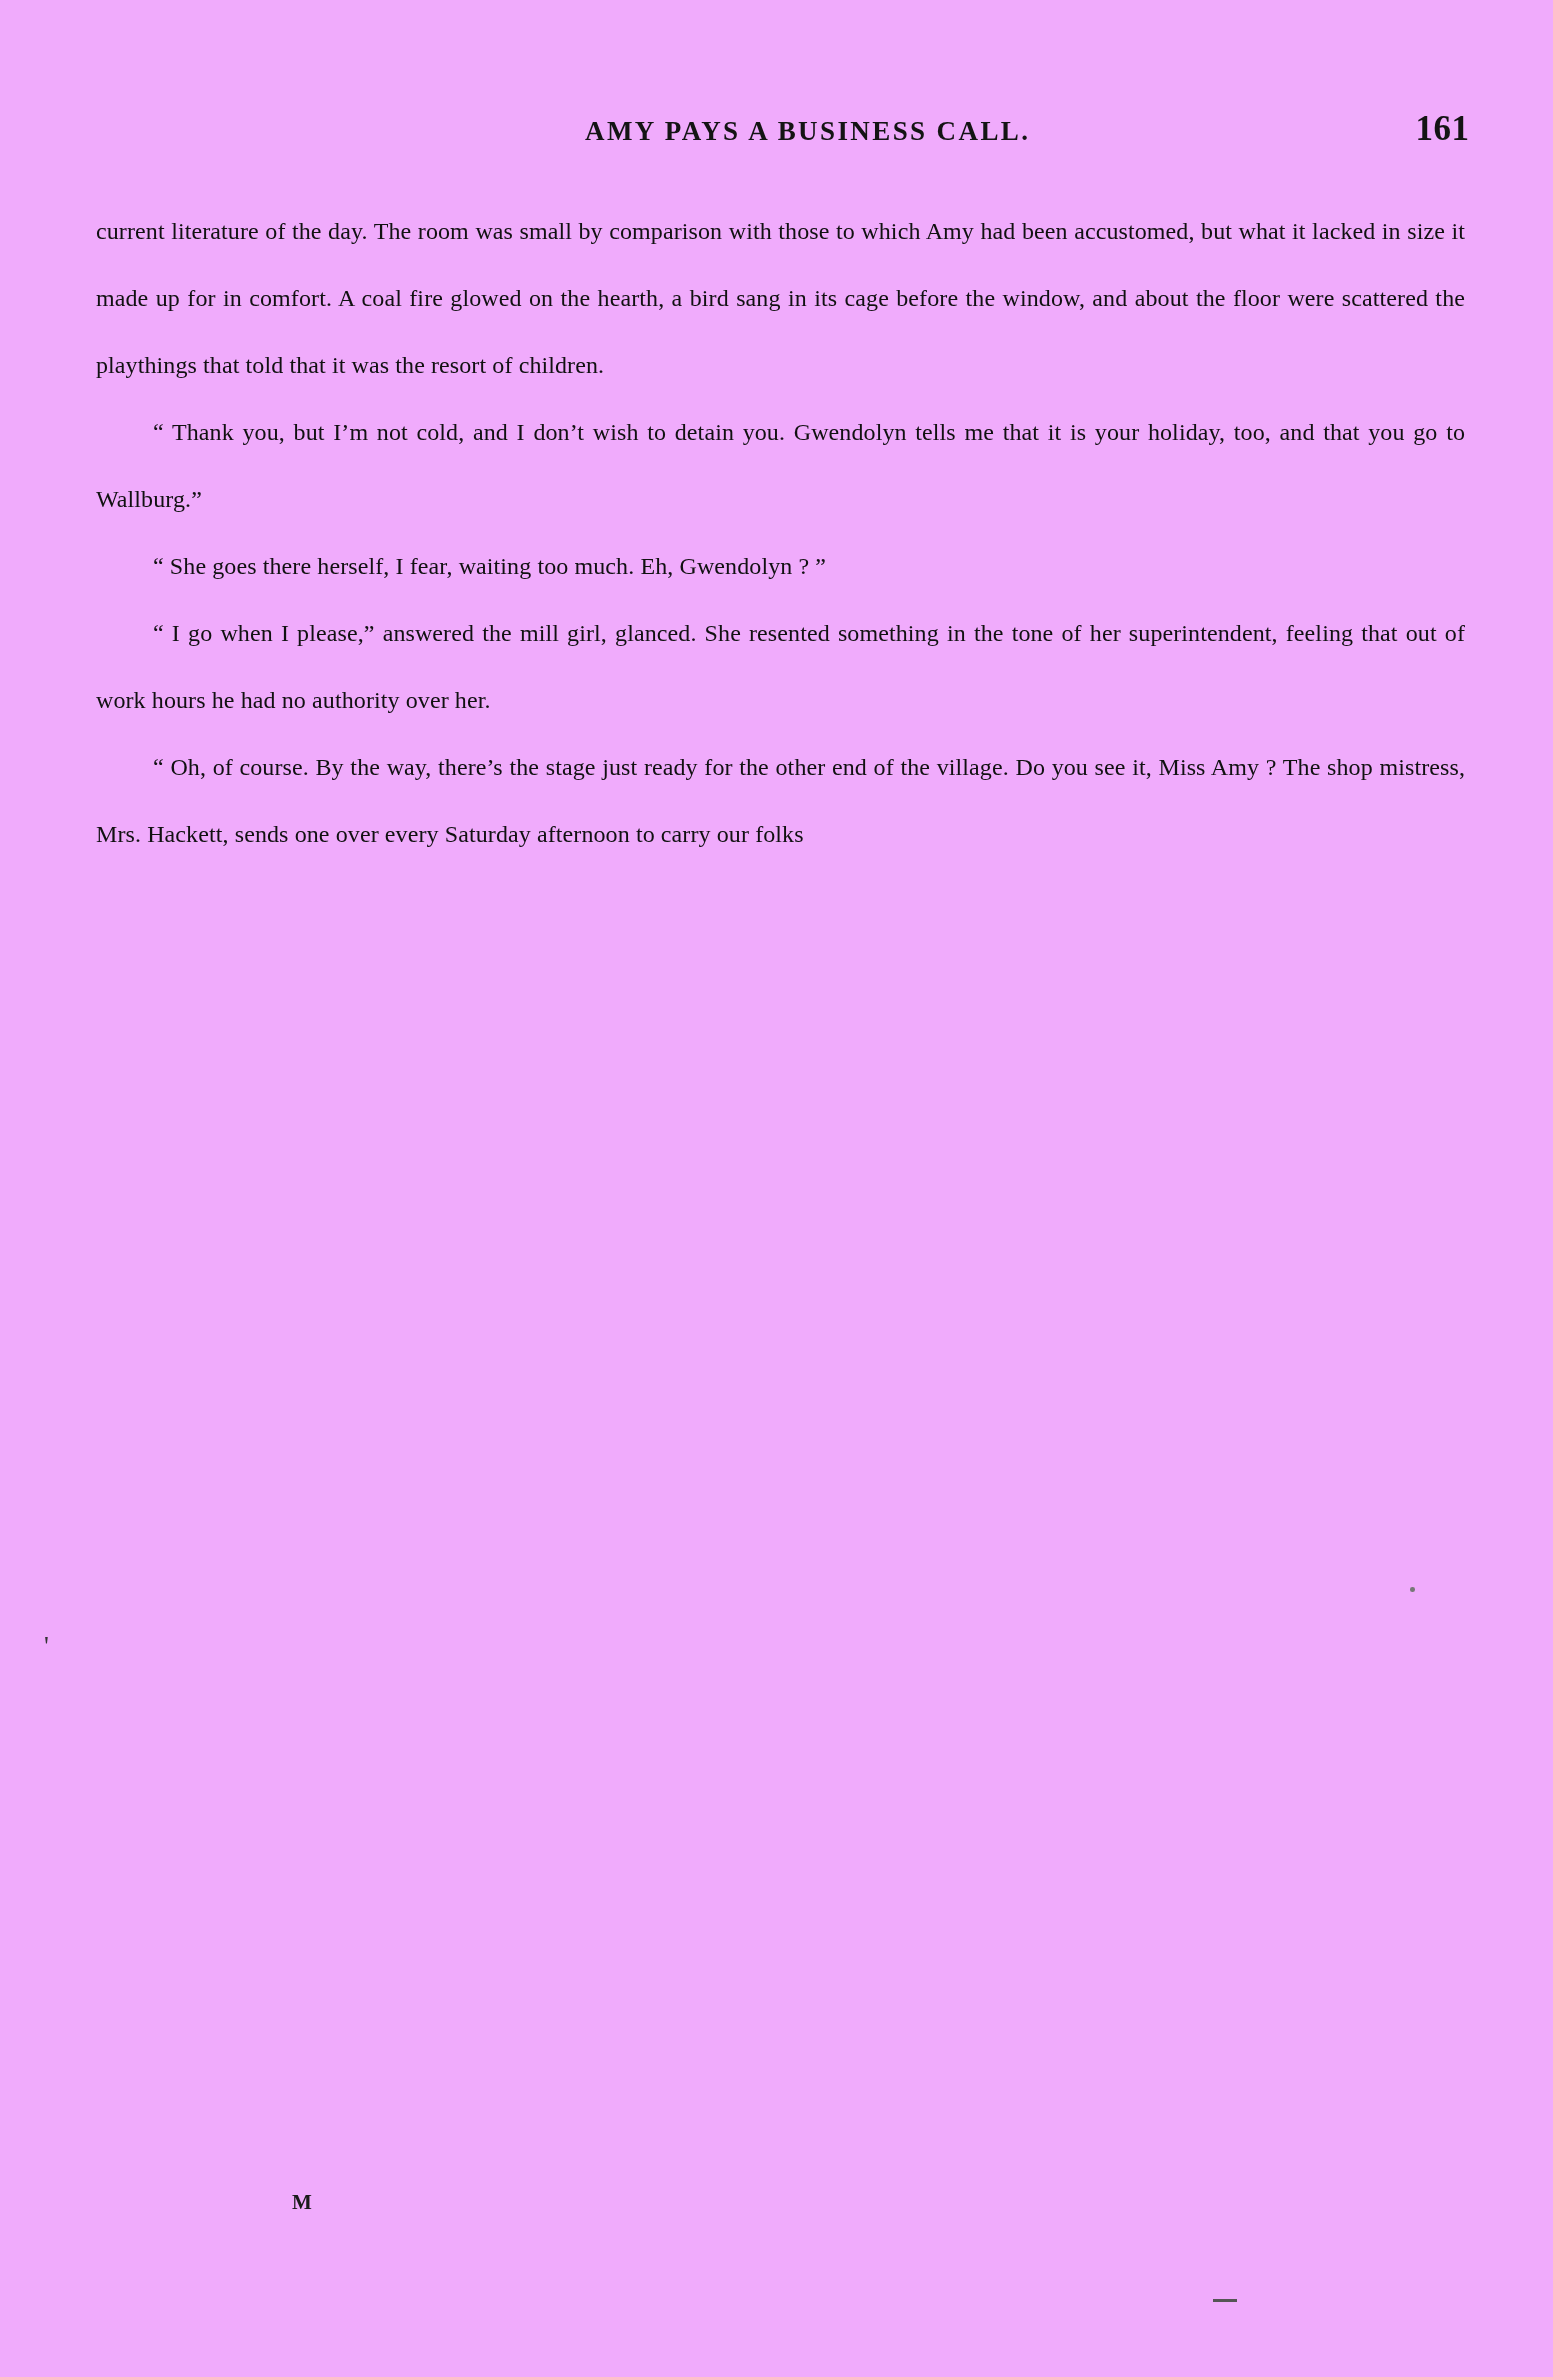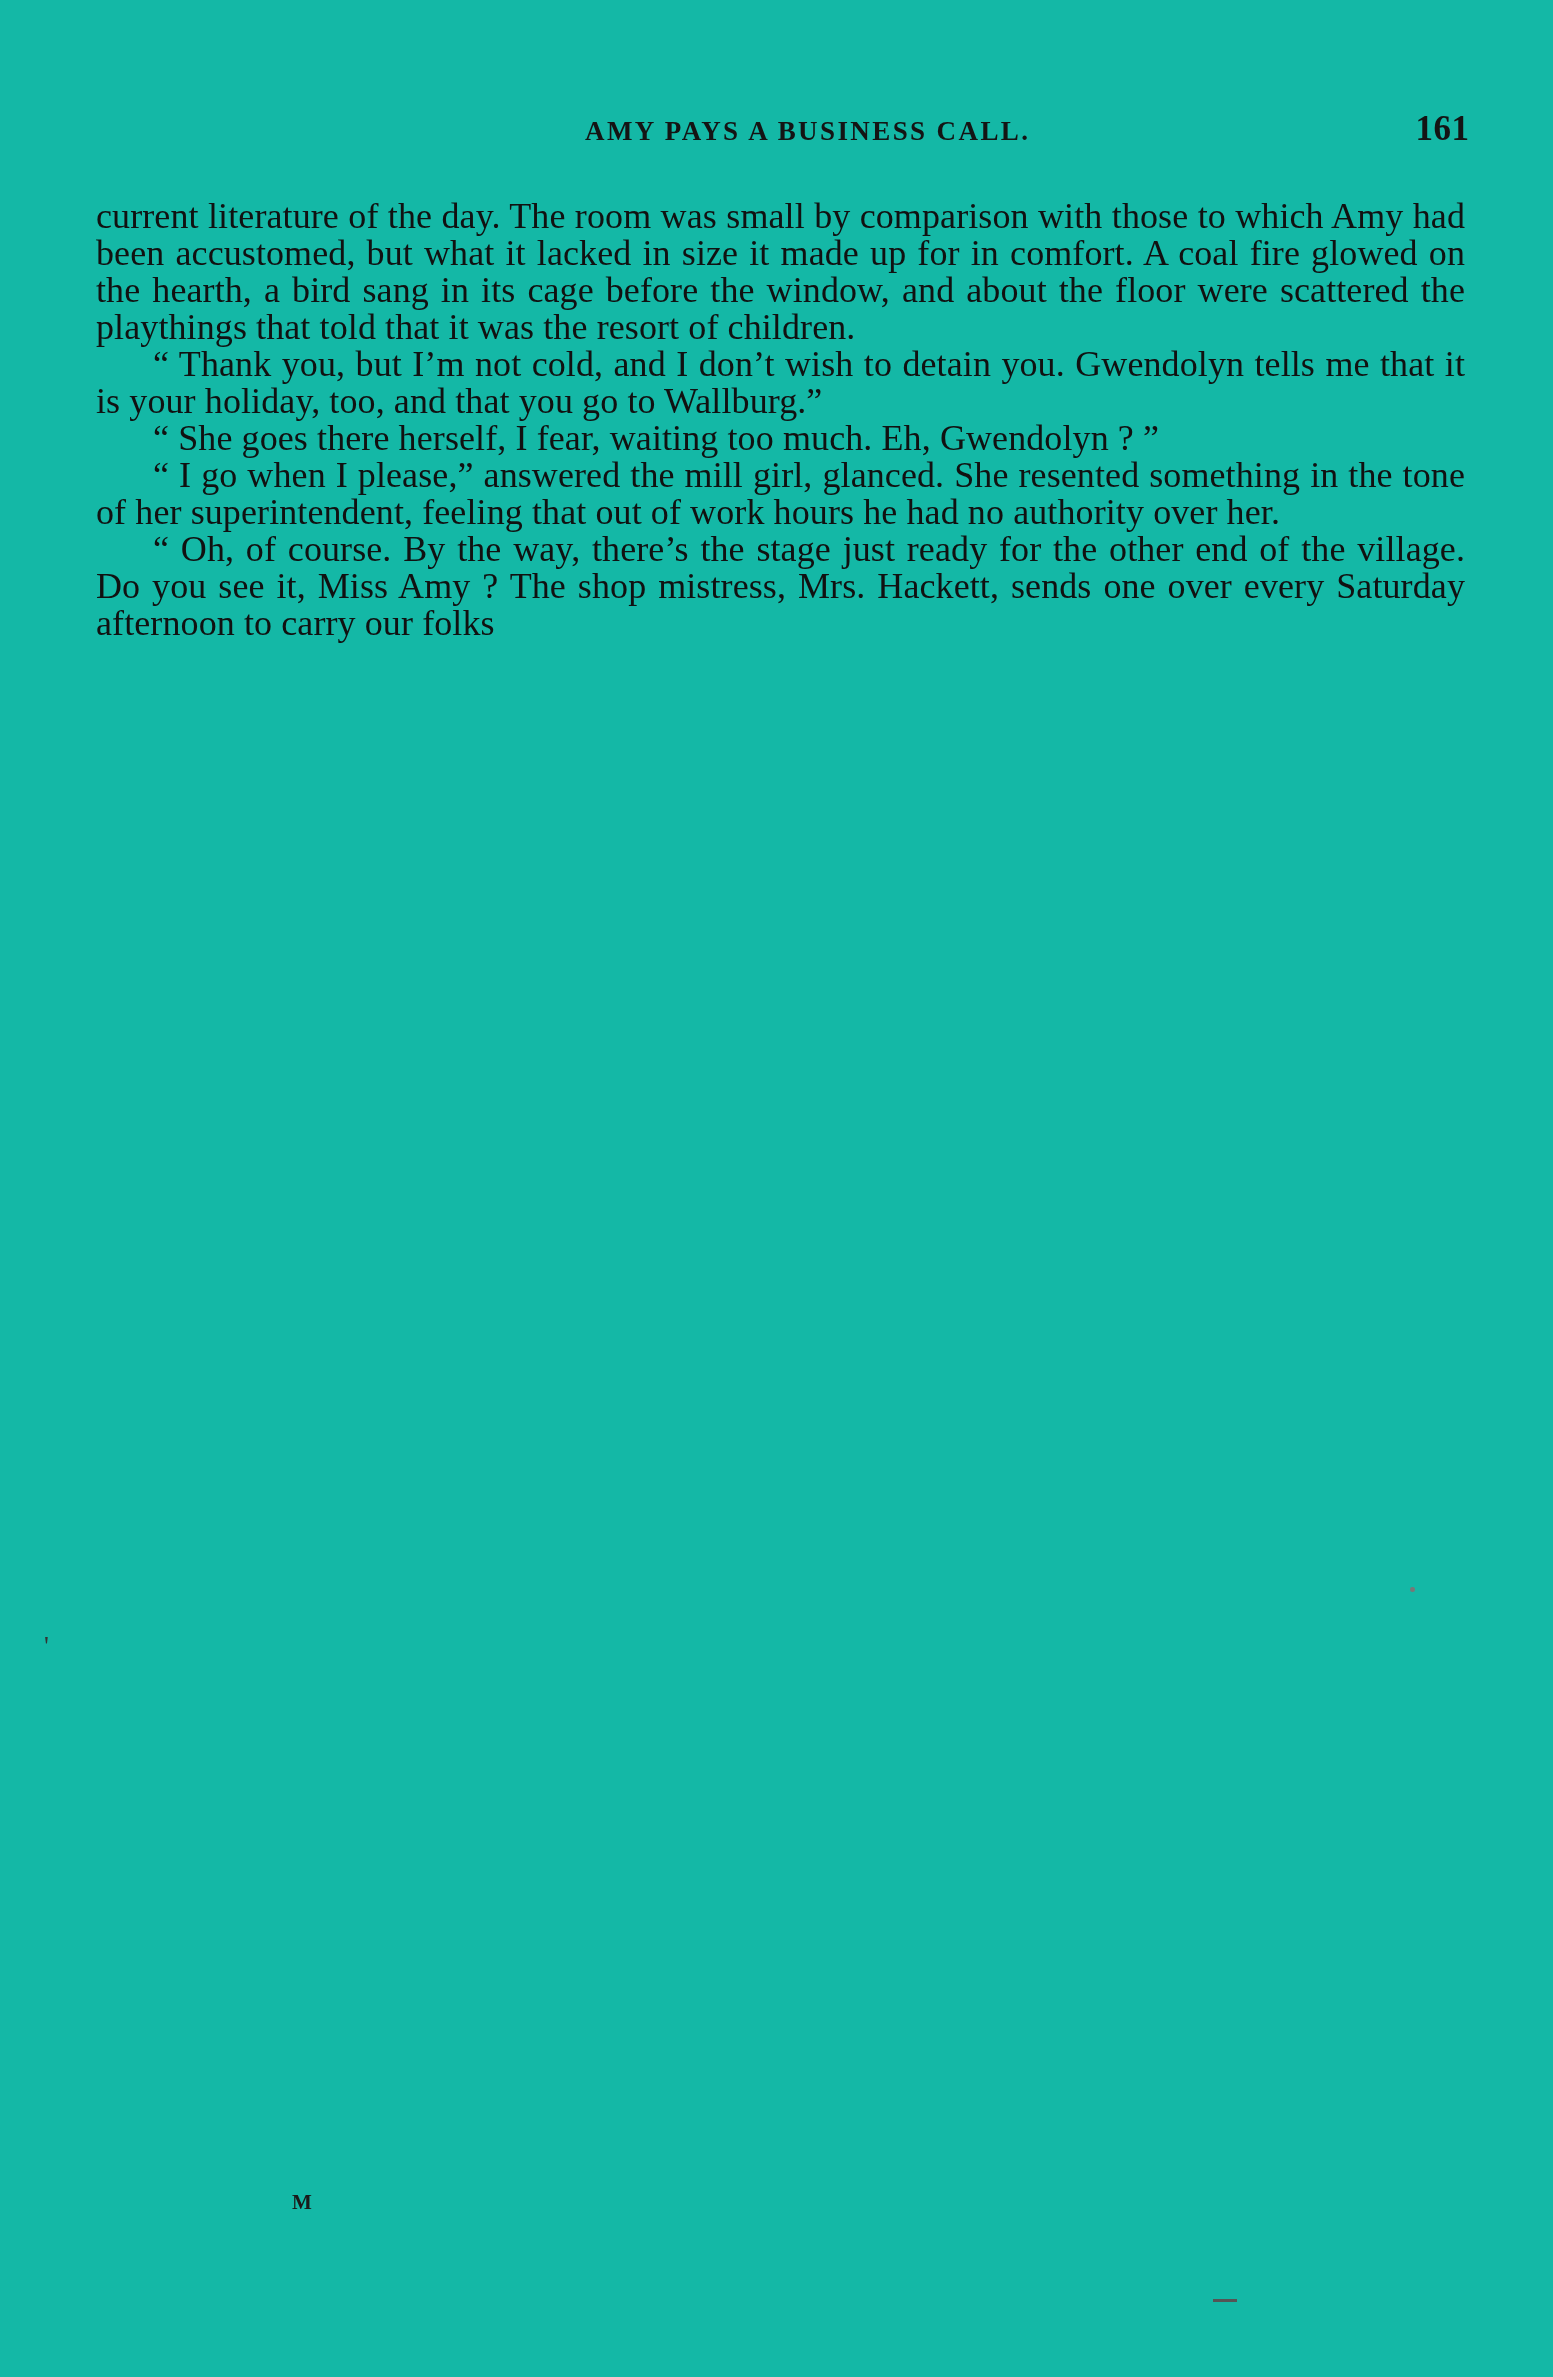--- a/index.html
+++ b/index.html
@@ -13,21 +13,21 @@
     font-family: "Liberation Serif", serif;
     color: #1a1a1a;
     position: relative;
     overflow: hidden;
   }
   .page {
     position: absolute;
     left: 0; top: 0;
     width: 1554px;
     height: 2377px;
-    background: #14b8a6;
+    background: #f0abfc;
   }
   .content {
     position: absolute;
     left: 87px;
     top: 109px;
     width: 1387px;
   }
   .running-head {
     display: flex;
     align-items: baseline;
@@ -53,22 +53,22 @@
     letter-spacing: 0.5px;
     color: #141414;
     min-width: 82px;
     text-align: right;
   }
   .body-text {
     padding: 0 9px 0 9px;
   }
   p.para {
     margin: 0;
-    font-size: 36px;
-    line-height: 37px;
+    font-size: 24px;
+    line-height: 67px;
     text-align: justify;
     text-justify: inter-word;
     color: #111111;
     letter-spacing: 0.1px;
   }
   p.para.indent {
     text-indent: 57px;
   }
   p.para:last-child {
     text-align: justify;

